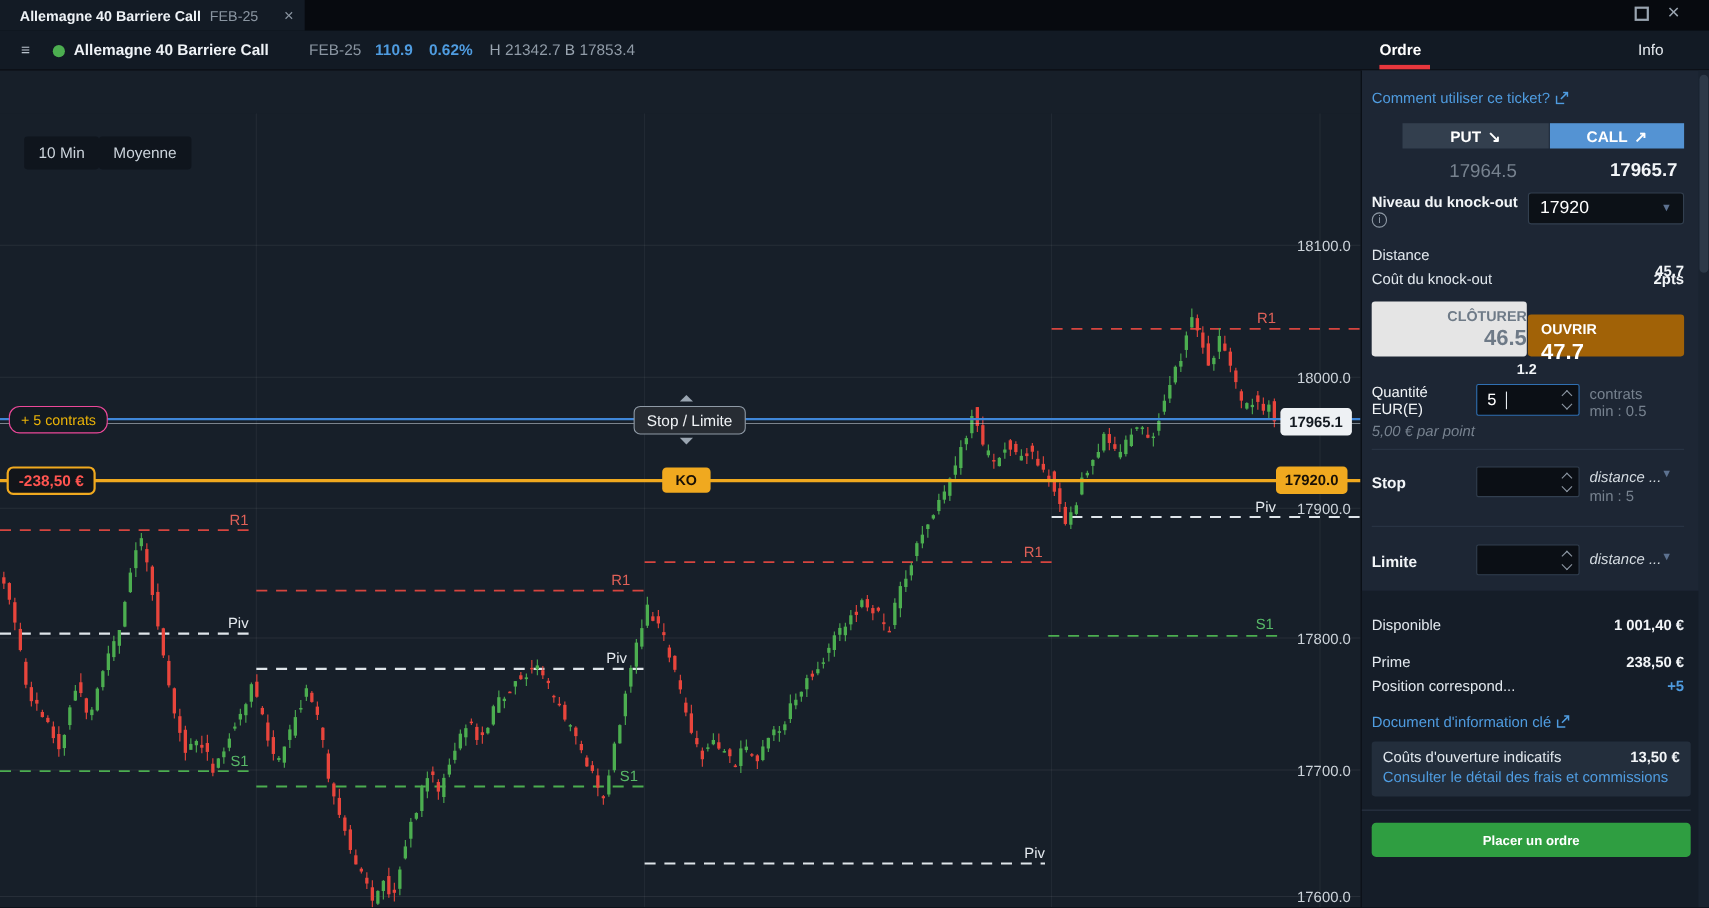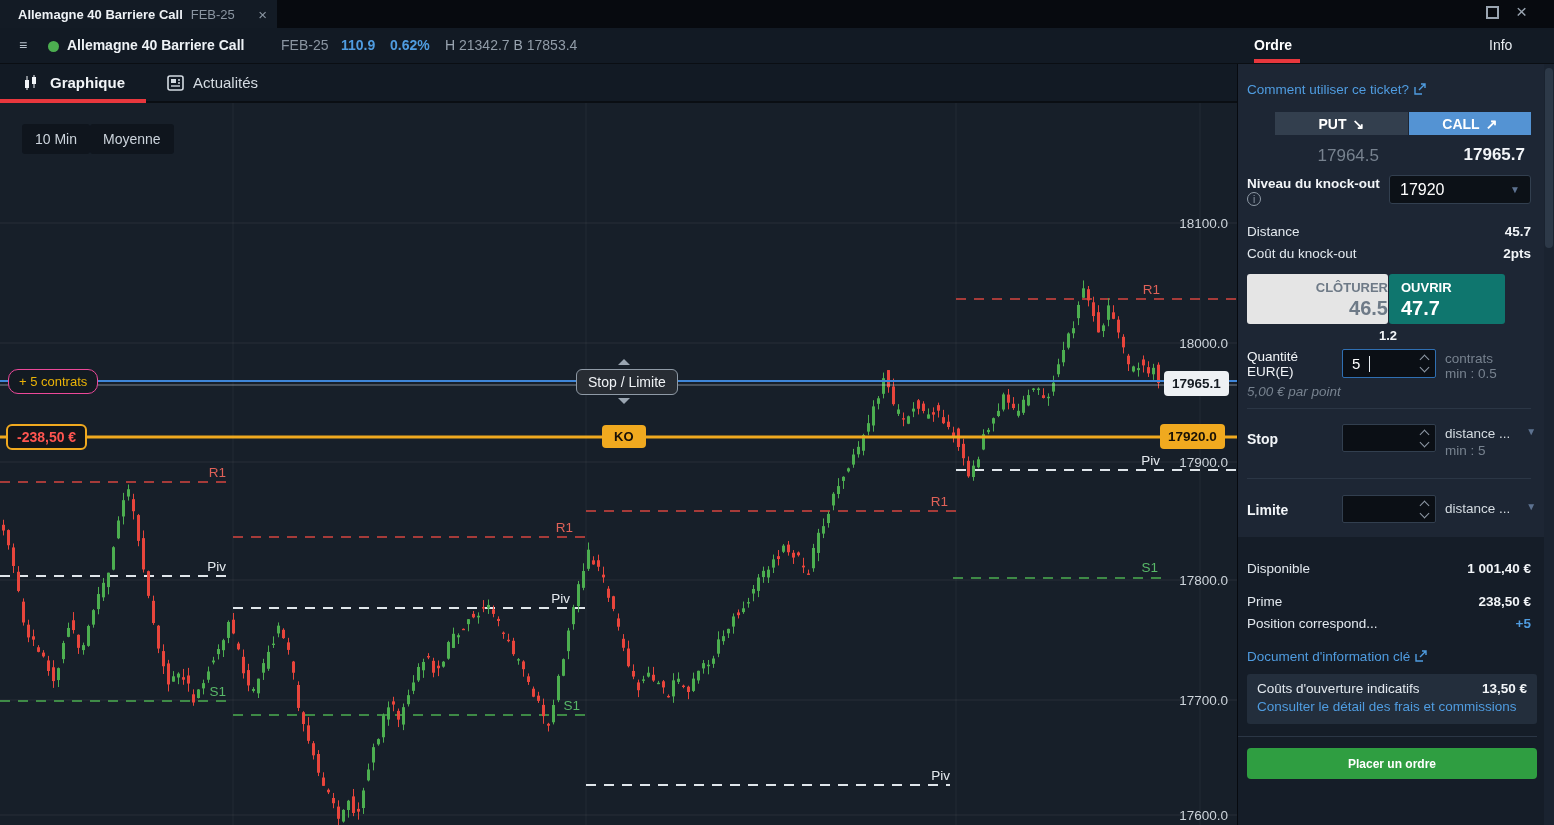--- a/index.html
+++ b/index.html
@@ -85,35 +85,35 @@
   #call-price { left:151px; top:81px; width:136px; text-align:right; color:#f2f5f8; font-size:17px; font-weight:bold; }
   #ko-select { left:151px; top:111px; width:142px; height:29px; background:#0c1117; border:1px solid #323f4f;
                border-radius:3px; color:#fff; font-size:16px; display:flex; align-items:center; padding:12px 10px;gap:12px; }
   #ko-select .caret { margin-left:auto; color:#5d7290; font-size:10px; }
   .kv { left:9px; width:284px; display:flex; }
   .kv .k { color:#e2e8ee; }
   .kv .v { margin-left:auto; }
   #deal-btns { left:9px; top:210px; width:284px; height:50px; display:flex; }
   .deal { padding:6px 0 0 12px; }
   #btn-cloturer { width:141px; background:#e5e5e5; border-radius:3px; color:#6e7a87;text-align:right; }
-  #btn-ouvrir { width:116px; margin-left:1px; background:#0f766e; border-radius:3px; color:#fff; }
+  #btn-ouvrir { width:142px; margin-left:1px; background:#a16207; border-radius:3px; color:#fff;margin-top:12px; }
   .deal .d1 { font-size:13px; font-weight:bold; }
   .deal .d2 { font-size:20px; font-weight:bold; margin-top:2px; }
   #spread { left:120px; top:264px; width:60px; text-align:center; color:#f2f5f8; font-weight:bold; font-size:13px; }
   .num-input { background:#0b0f15; border:1px solid #323f4f; border-radius:2px; position:absolute; }
   .num-input input { position:absolute; left:0; top:0; width:70%; height:100%; background:transparent; border:none;
                      outline:none; color:#fff; font-size:15px; padding-left:9px; font-family:"Liberation Sans",sans-serif; }
   .spin { position:absolute; right:7px; top:0; height:100%; display:flex; flex-direction:column;
           justify-content:center; gap:4px; }
   .chev { width:7px; height:7px; border-right:1.7px solid #8f9aa6; border-bottom:1.7px solid #8f9aa6; }
   .chev.up { transform:rotate(-135deg); }
   .chev.down { transform:rotate(45deg); margin-top:-3px; }
   #qty-input { left:104px; top:285px; width:94px; height:29px; border:1.5px solid #2f6fb2; }
   .caret-bar { position:absolute; left:26px; top:6px; width:1px; height:16px; background:#e8edf2; }
-  .dd { position:absolute; display:flex; align-items:flex-start; gap:16px; color:#d5dce2; }
+  .dd { position:absolute; display:flex; align-items:flex-start; gap:0; color:#d5dce2;font-style:italic; }
   .dd .caret { color:#5d7290; font-size:10px; }
   .sep { position:absolute; left:9px; width:284px; height:1px; background:#2b3645; }
   #summary { position:absolute; left:0; top:473px; width:317px; height:288px; background:#151d28; }
   #costs-box { position:absolute; left:9px; top:137px; width:290px; height:50px; background:#232e3c;
                border-radius:3px; padding:7px 10px; }
   #costs-box .row1 { display:flex; color:#e2e8ee; }
   #costs-box .row1 .v { margin-left:auto; color:#f2f5f8; font-weight:bold; }
   #place-order { position:absolute; left:9px; top:211px; width:290px; height:31px; background:#2f9e41;
                  border:none; border-radius:4px; color:#fff; font-size:12px; font-weight:bold;
                  font-family:"Liberation Sans",sans-serif; cursor:pointer; }
@@ -149,42 +149,20 @@
       <b>H</b>
       <span>21342.7</span>
       <b>B</b>
       <span>17853.4</span>
     </div>
     <div class="h-item" id="tab-ordre">Ordre</div>
     <div id="ordre-underline"></div>
     <div class="h-item" id="tab-info">Info</div>
   </div>
 
-  <div id="toolbar">
-    <div class="tb-tab" id="tab-graphique">
-      <svg width="17" height="16">
-        <rect x="1" y="5" width="4" height="8" fill="#f2f5f8"></rect>
-          <line x1="3" y1="1" x2="3" y2="15" stroke="#f2f5f8"></line>
-        <rect x="8" y="2" width="4" height="7" fill="#f2f5f8"></rect>
-          <line x1="10" y1="0" x2="10" y2="13" stroke="#f2f5f8"></line>
-      </svg>
-      <span class="lbl">Graphique</span>
-    </div>
-    <div id="graph-underline"></div>
-    <div class="tb-tab" id="tab-actu">
-      <svg width="17" height="16">
-        <rect x="1" y="1" width="15" height="14" rx="2" fill="none" stroke="#d4dbe2" stroke-width="1.6"></rect>
-        <rect x="4" y="4" width="5" height="4" fill="#d4dbe2"></rect>
-        <line x1="11" y1="5" x2="13" y2="5" stroke="#d4dbe2" stroke-width="1.4"></line>
-        <line x1="11" y1="8" x2="13" y2="8" stroke="#d4dbe2" stroke-width="1.4"></line>
-        <line x1="4" y1="11" x2="13" y2="11" stroke="#d4dbe2" stroke-width="1.4"></line>
-      </svg>
-      <span class="lbl">Actualités</span>
-    </div>
-  </div>
 
   <div id="chart">
     <svg id="chart-svg" width="1237" height="722" viewBox="0 103 1237 722">
         <line x1="0" y1="223" x2="1237" y2="223" stroke="rgba(255,255,255,0.07)"></line>
         <line x1="0" y1="343" x2="1237" y2="343" stroke="rgba(255,255,255,0.07)"></line>
         <line x1="0" y1="462" x2="1237" y2="462" stroke="rgba(255,255,255,0.07)"></line>
         <line x1="0" y1="580" x2="1237" y2="580" stroke="rgba(255,255,255,0.07)"></line>
         <line x1="0" y1="700" x2="1237" y2="700" stroke="rgba(255,255,255,0.07)"></line>
         <line x1="0" y1="815" x2="1237" y2="815" stroke="rgba(255,255,255,0.07)"></line>
         <line x1="233" y1="103" x2="233" y2="825" stroke="rgba(255,255,255,0.05)"></line>
@@ -720,21 +698,21 @@
     <div class="abs" id="put-price">17964.5</div>
     <div class="abs" id="call-price">17965.7</div>
 
     <div class="abs" style="left:9px; top:112px; color:#f2f5f8; font-weight:bold;">Niveau du knock-out</div>
     <div class="abs" style="left:9px; top:127px;"><span class="info-ico">i</span></div>
     <div class="abs" id="ko-select">
       <span>17920</span>
         <span class="caret">▼</span>
     </div>
 
-    <div class="abs kv" style="top:160px;">
+    <div class="abs kv" style="top:160px;flex-direction:column;">
       <span class="k">Distance</span>
         <span class="v val">45.7</span>
     </div>
     <div class="abs kv" style="top:182px;">
       <span class="k">Coût du knock-out</span>
         <span class="v val">2pts</span>
     </div>
 
     <div class="abs" id="deal-btns">
       <div class="deal" id="btn-cloturer">

